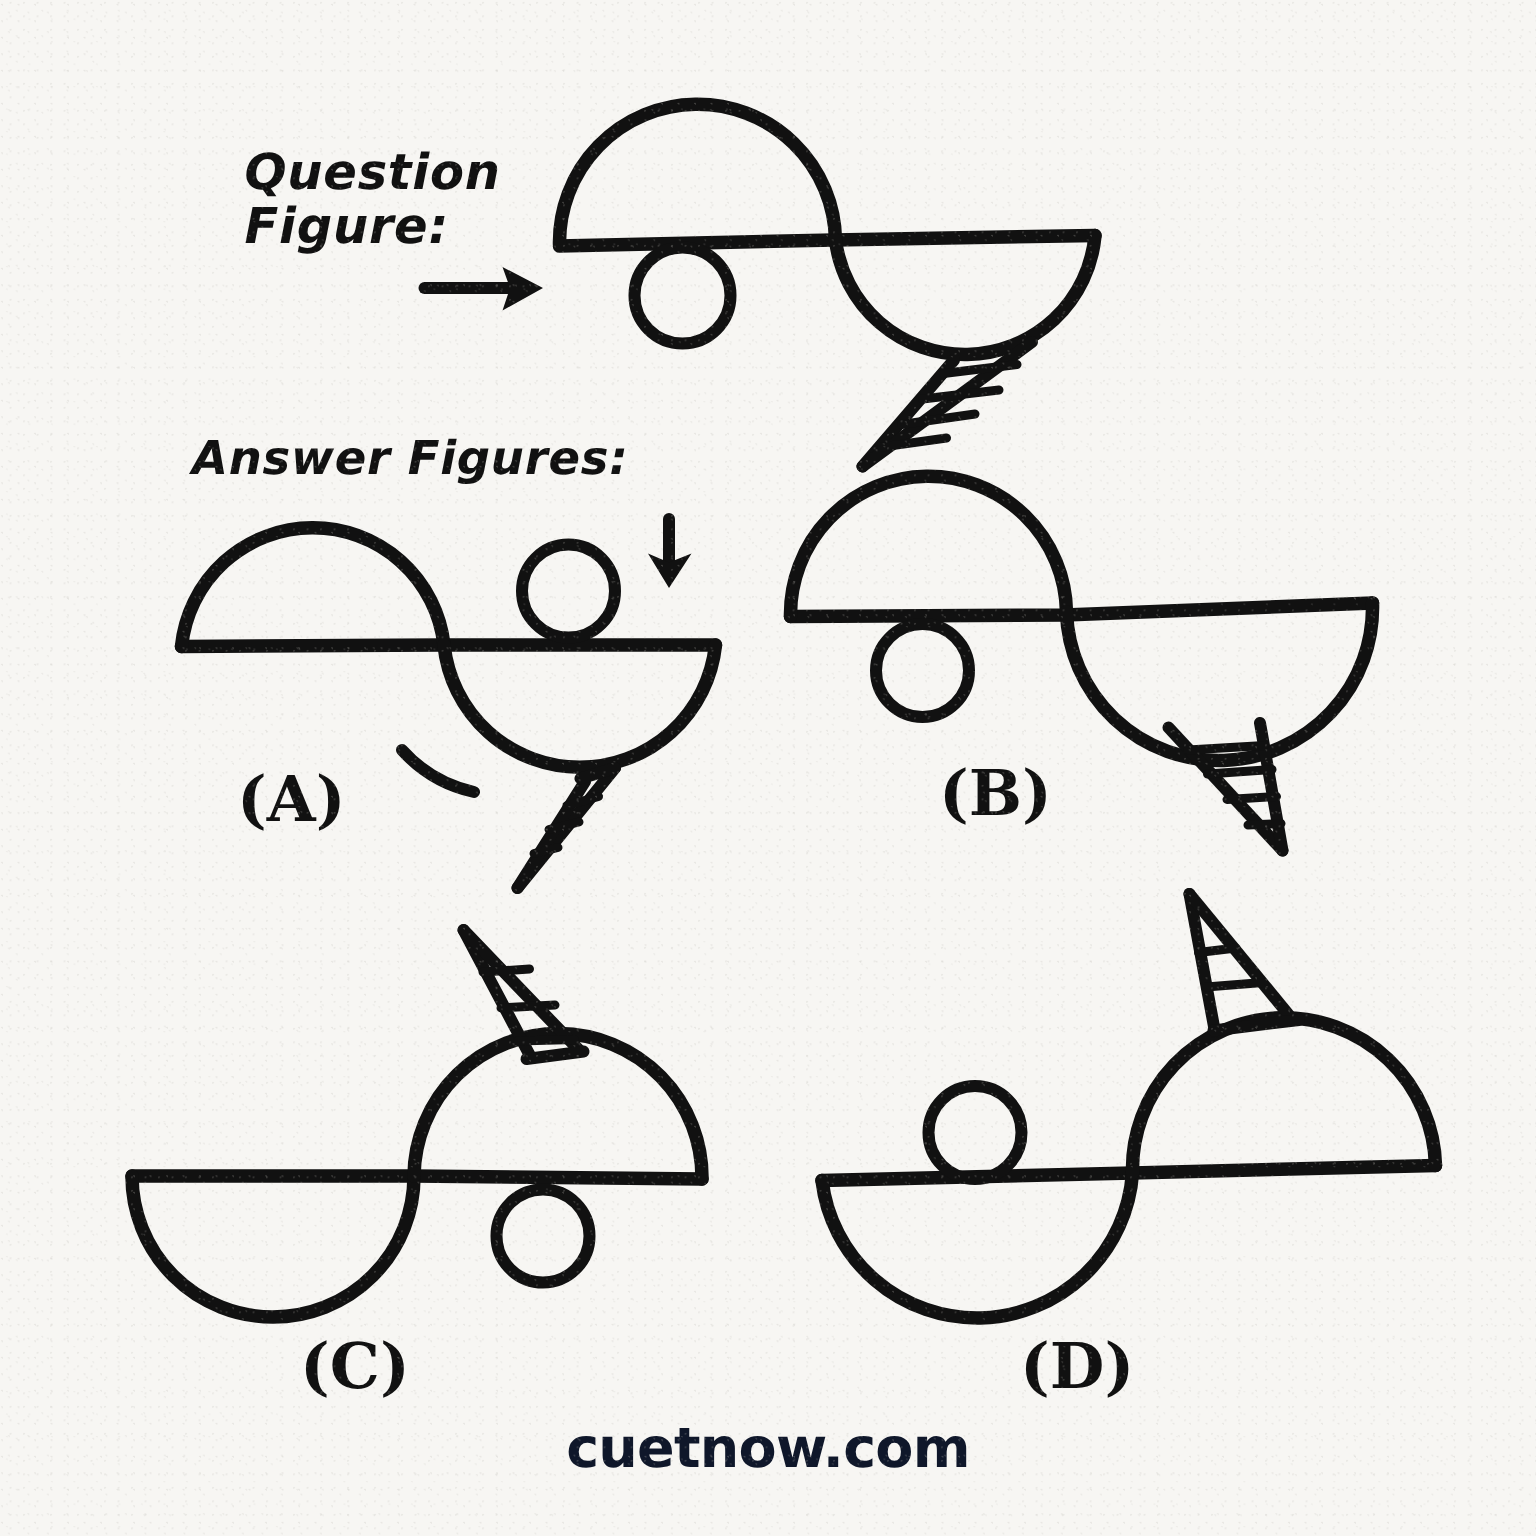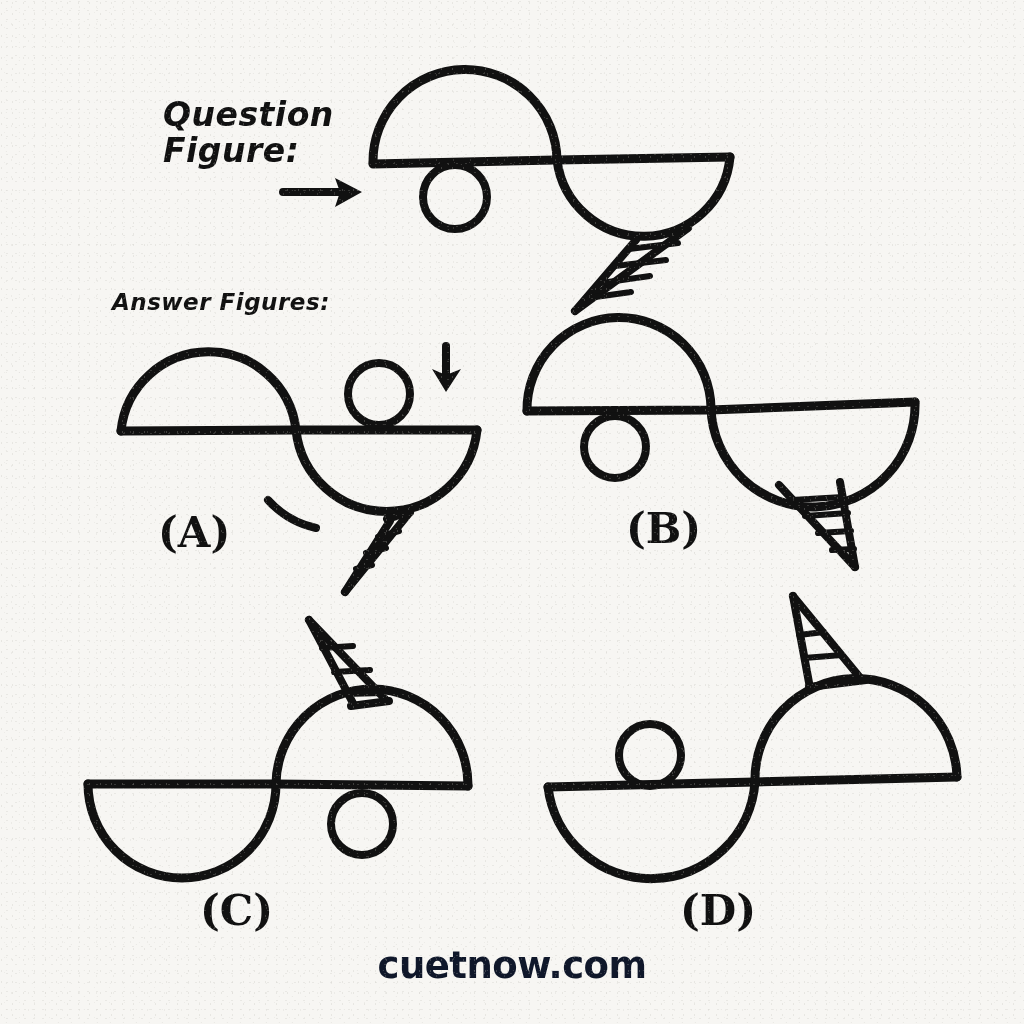--- a/index.html
+++ b/index.html
@@ -172,21 +172,21 @@
       <path class="ink w8" d="M 446 346 L 446 374"></path>
       <path class="solid" d="M 432 369 L 446 392 L 461 369 L 446 375 Z"></path>
     </g>
   </svg>
 
   <div class="handtext" style="left:163px; top:97px; font-size:33px;">
     <div>Question</div>
     <div>Figure:</div>
   </div>
 
-  <div class="handtext" style="left:112px; top:290px; font-size:23px;">Answer Figures:</div>
+  <div class="handtext" style="left:128px; top:290px; font-size:31px;">Answer Figures:</div>
 
   <div class="optlabel" style="left:158px; top:508px;">(A)</div>
   <div class="optlabel" style="left:626px; top:504px;">(B)</div>
   <div class="optlabel" style="left:200px; top:886px;">(C)</div>
   <div class="optlabel" style="left:680px; top:886px;">(D)</div>
 
   <div id="watermark">cuetnow.com</div>
 
   <div id="grain"></div>
 </div>

